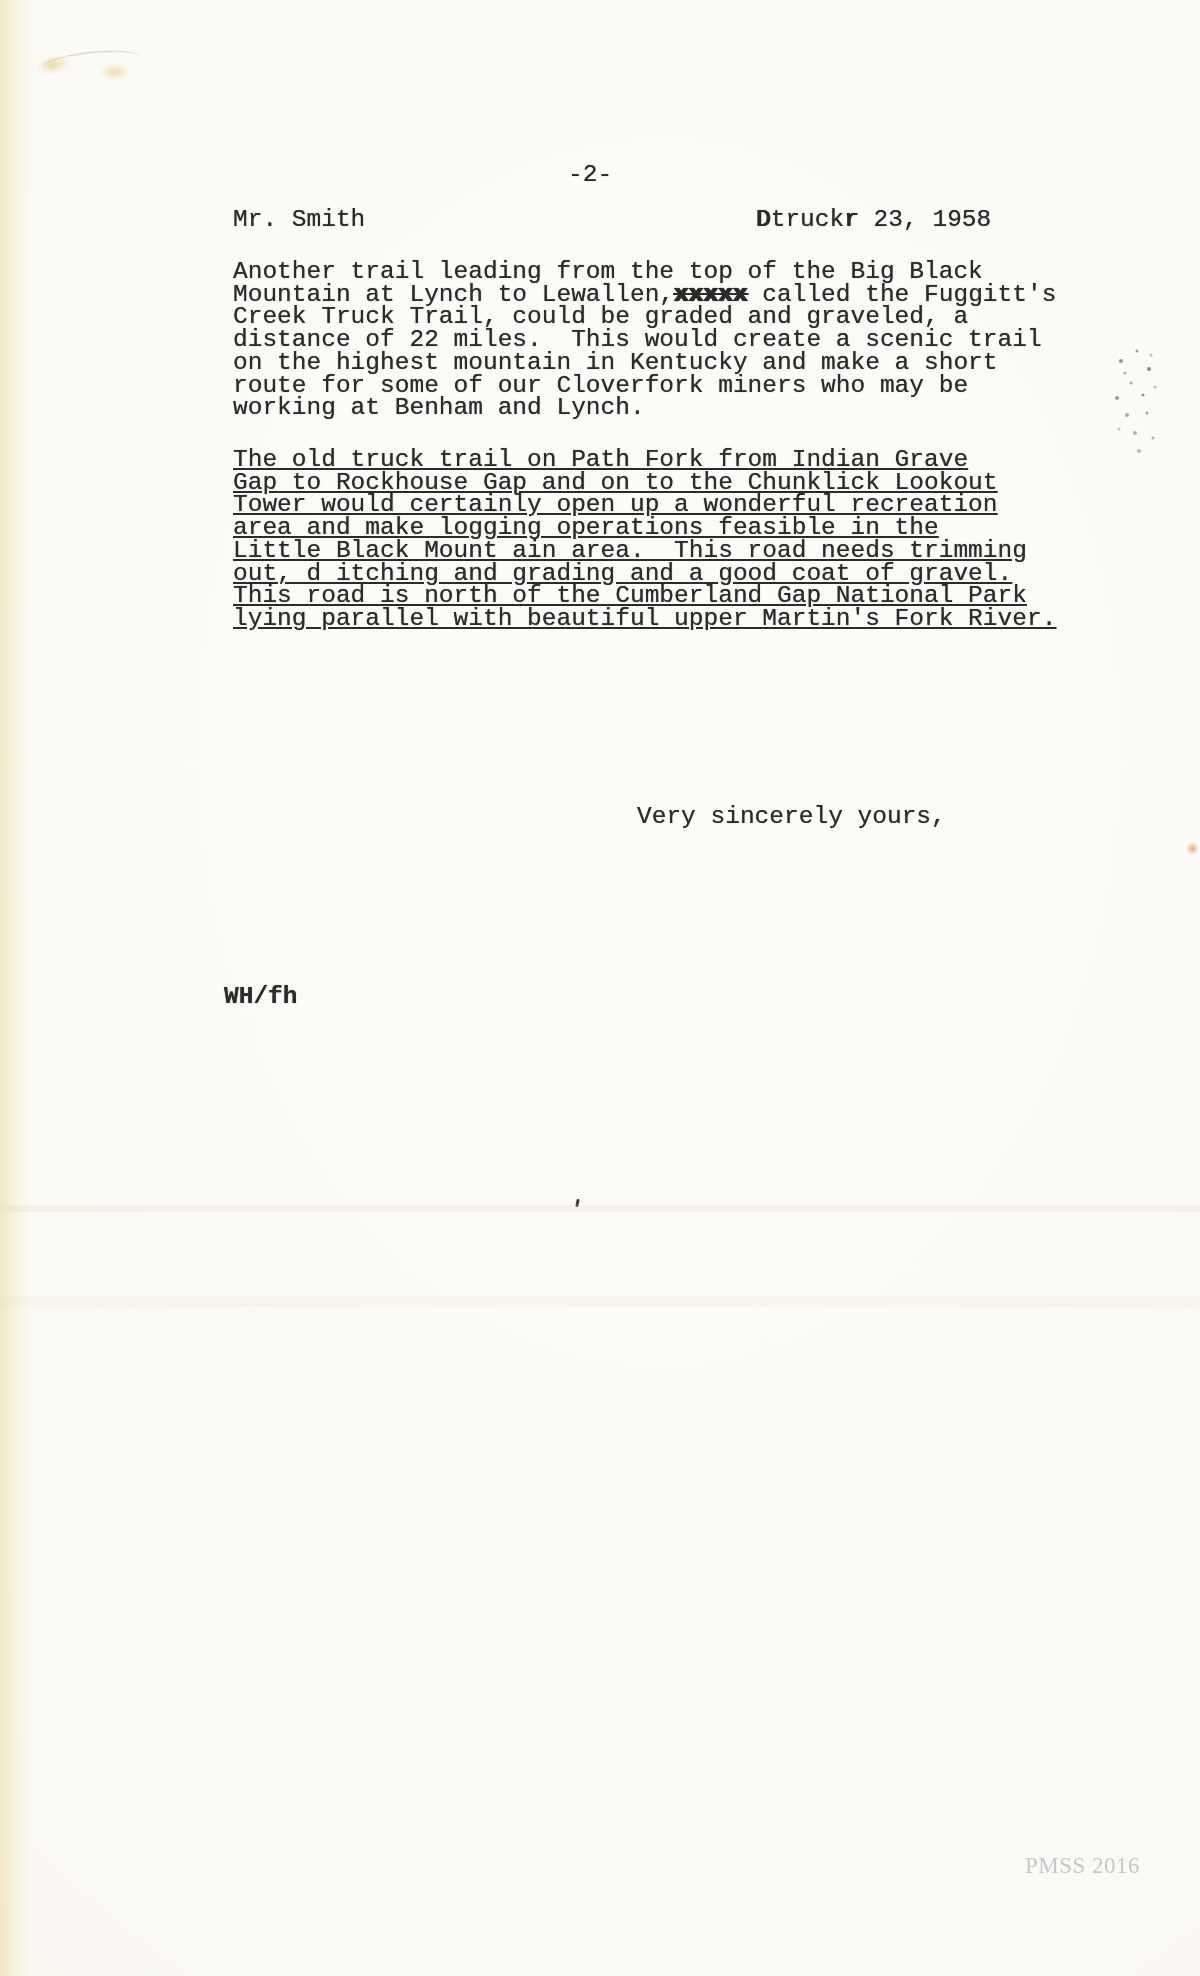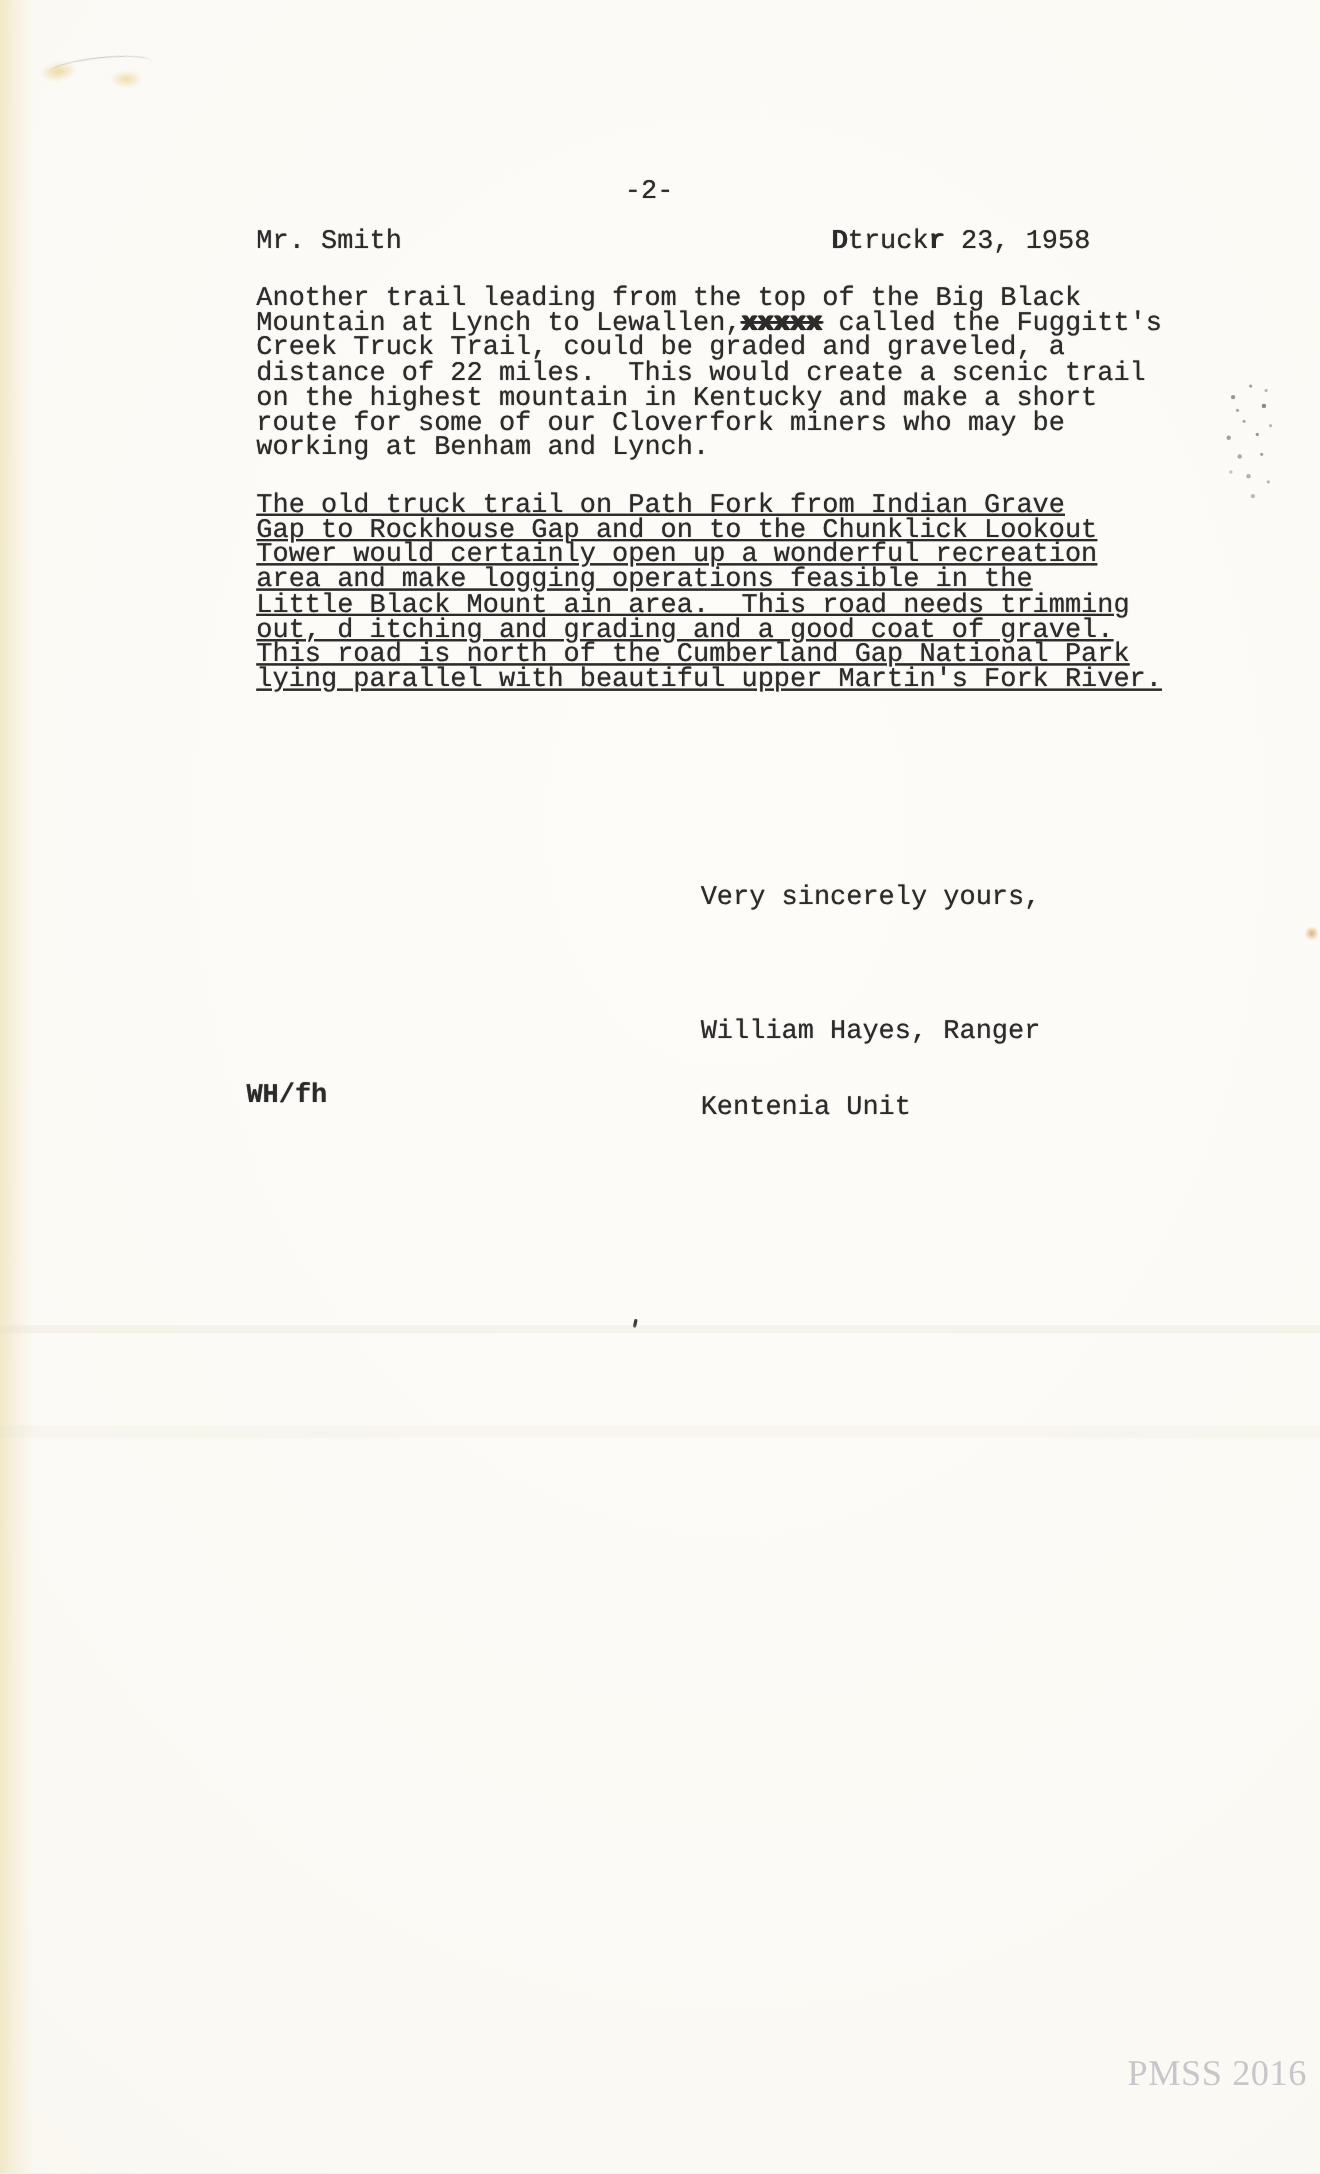--- a/index.html
+++ b/index.html
@@ -37,24 +37,23 @@
   }
   .struckout {
     font-weight: bold;
     text-decoration: line-through;
     text-shadow: 1px 0 currentColor, -1px 0 currentColor, 0 0 1.2px currentColor;
   }
   .watermark {
     position: absolute;
     left: 1025px; top: 1853px;
     font-family: "Liberation Serif", "DejaVu Serif", serif;
-    font-size: 33px;
+    font-size: 23px;
     letter-spacing: 0.5px;
     color: #c7c7cb;
-    margin-top: 14px;
   }
   
   .edge-left {
     position: absolute; left: 0; top: 0; width: 34px; height: 100%;
     background: linear-gradient(90deg, rgba(232,216,156,0.5) 0%, rgba(236,224,176,0.28) 45%, rgba(236,224,176,0) 90%);
   }
   .smudge-blob-a {
     position: absolute; left: 36px; top: 56px; width: 34px; height: 18px;
     background: radial-gradient(ellipse at center, rgba(226,195,110,0.6), rgba(226,195,110,0) 70%);
     filter: blur(1px); transform: rotate(-10deg);
@@ -142,22 +141,18 @@
 Tower would certainly open up a wonderful recreation
 area and make logging operations feasible in the
 Little Black Mount ain area.  This road needs trimming
 out, d itching and grading and a good coat of gravel.
 This road is north of the Cumberland Gap National Park
 lying parallel with beautiful upper Martin's Fork River.</div>
 
 
   <div class="mono closing">Very sincerely yours,</div>
 
-  <div class="mono signature">
-    <div>William Hayes, Ranger</div>
-    <div>Kentenia Unit</div>
-  </div>
 
   <div class="mono initials">WH/fh</div>
 
   <div class="watermark">PMSS 2016</div>
 
 </div>
 
 </body></html>

